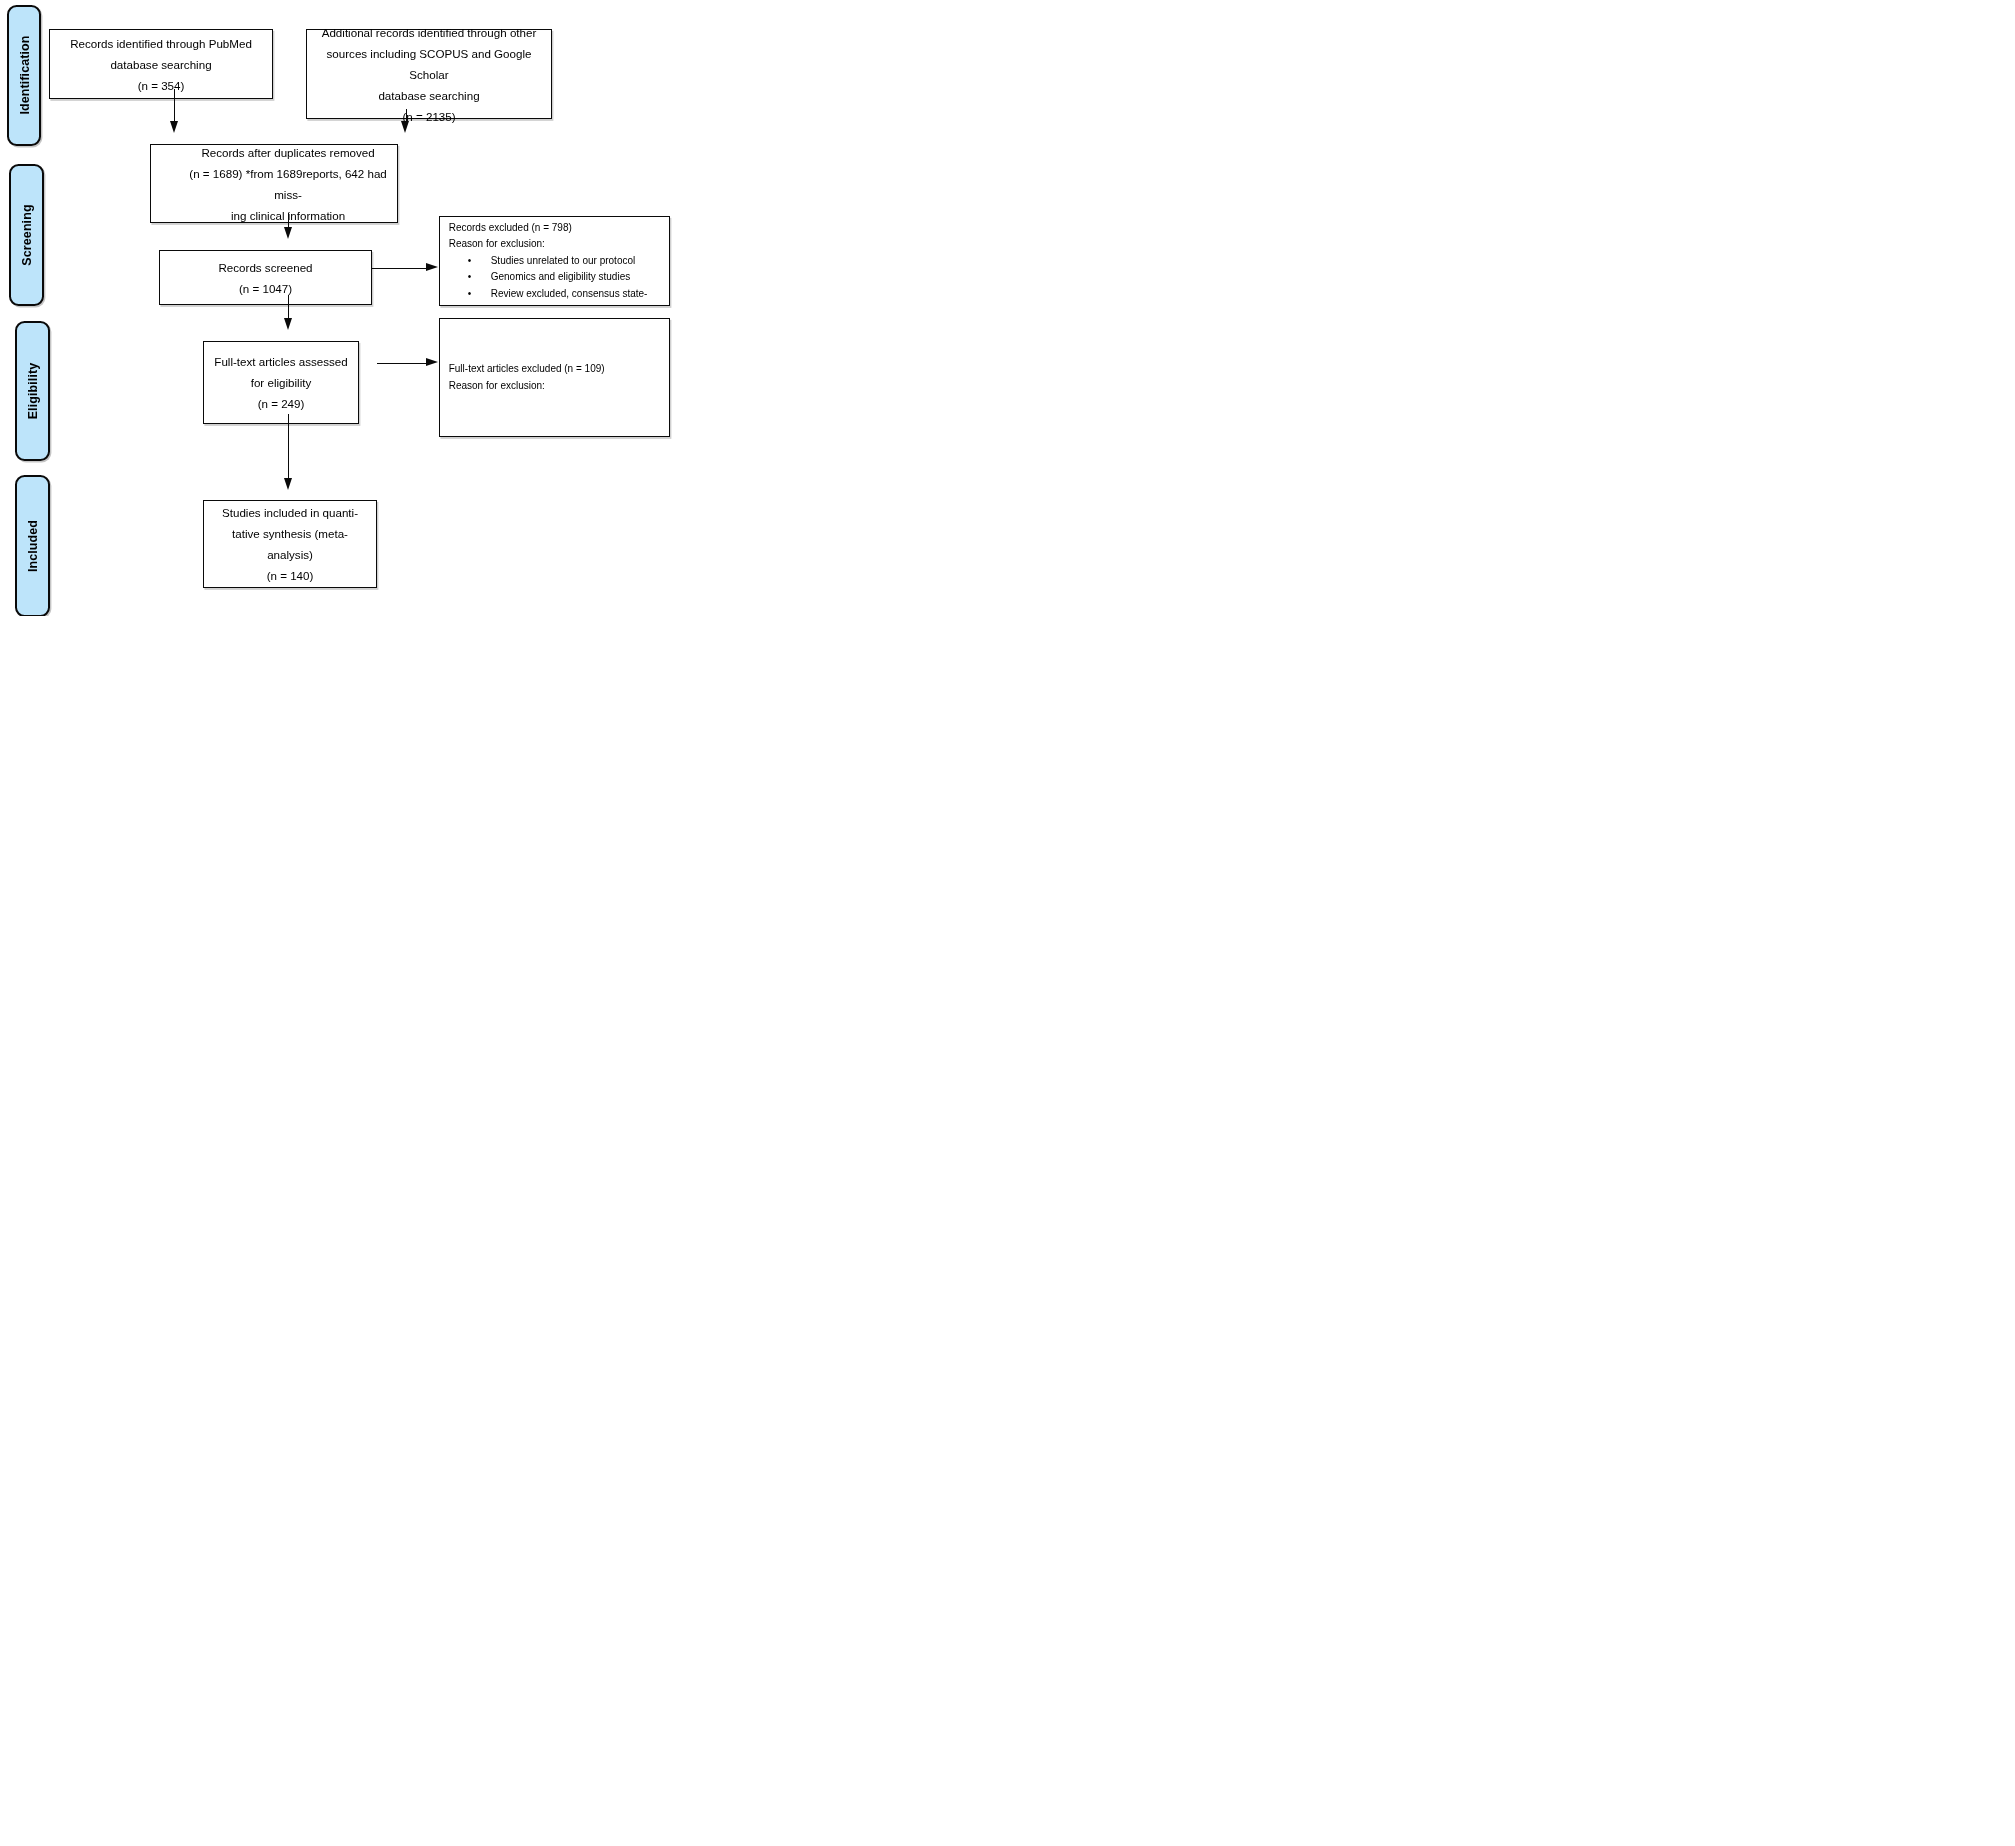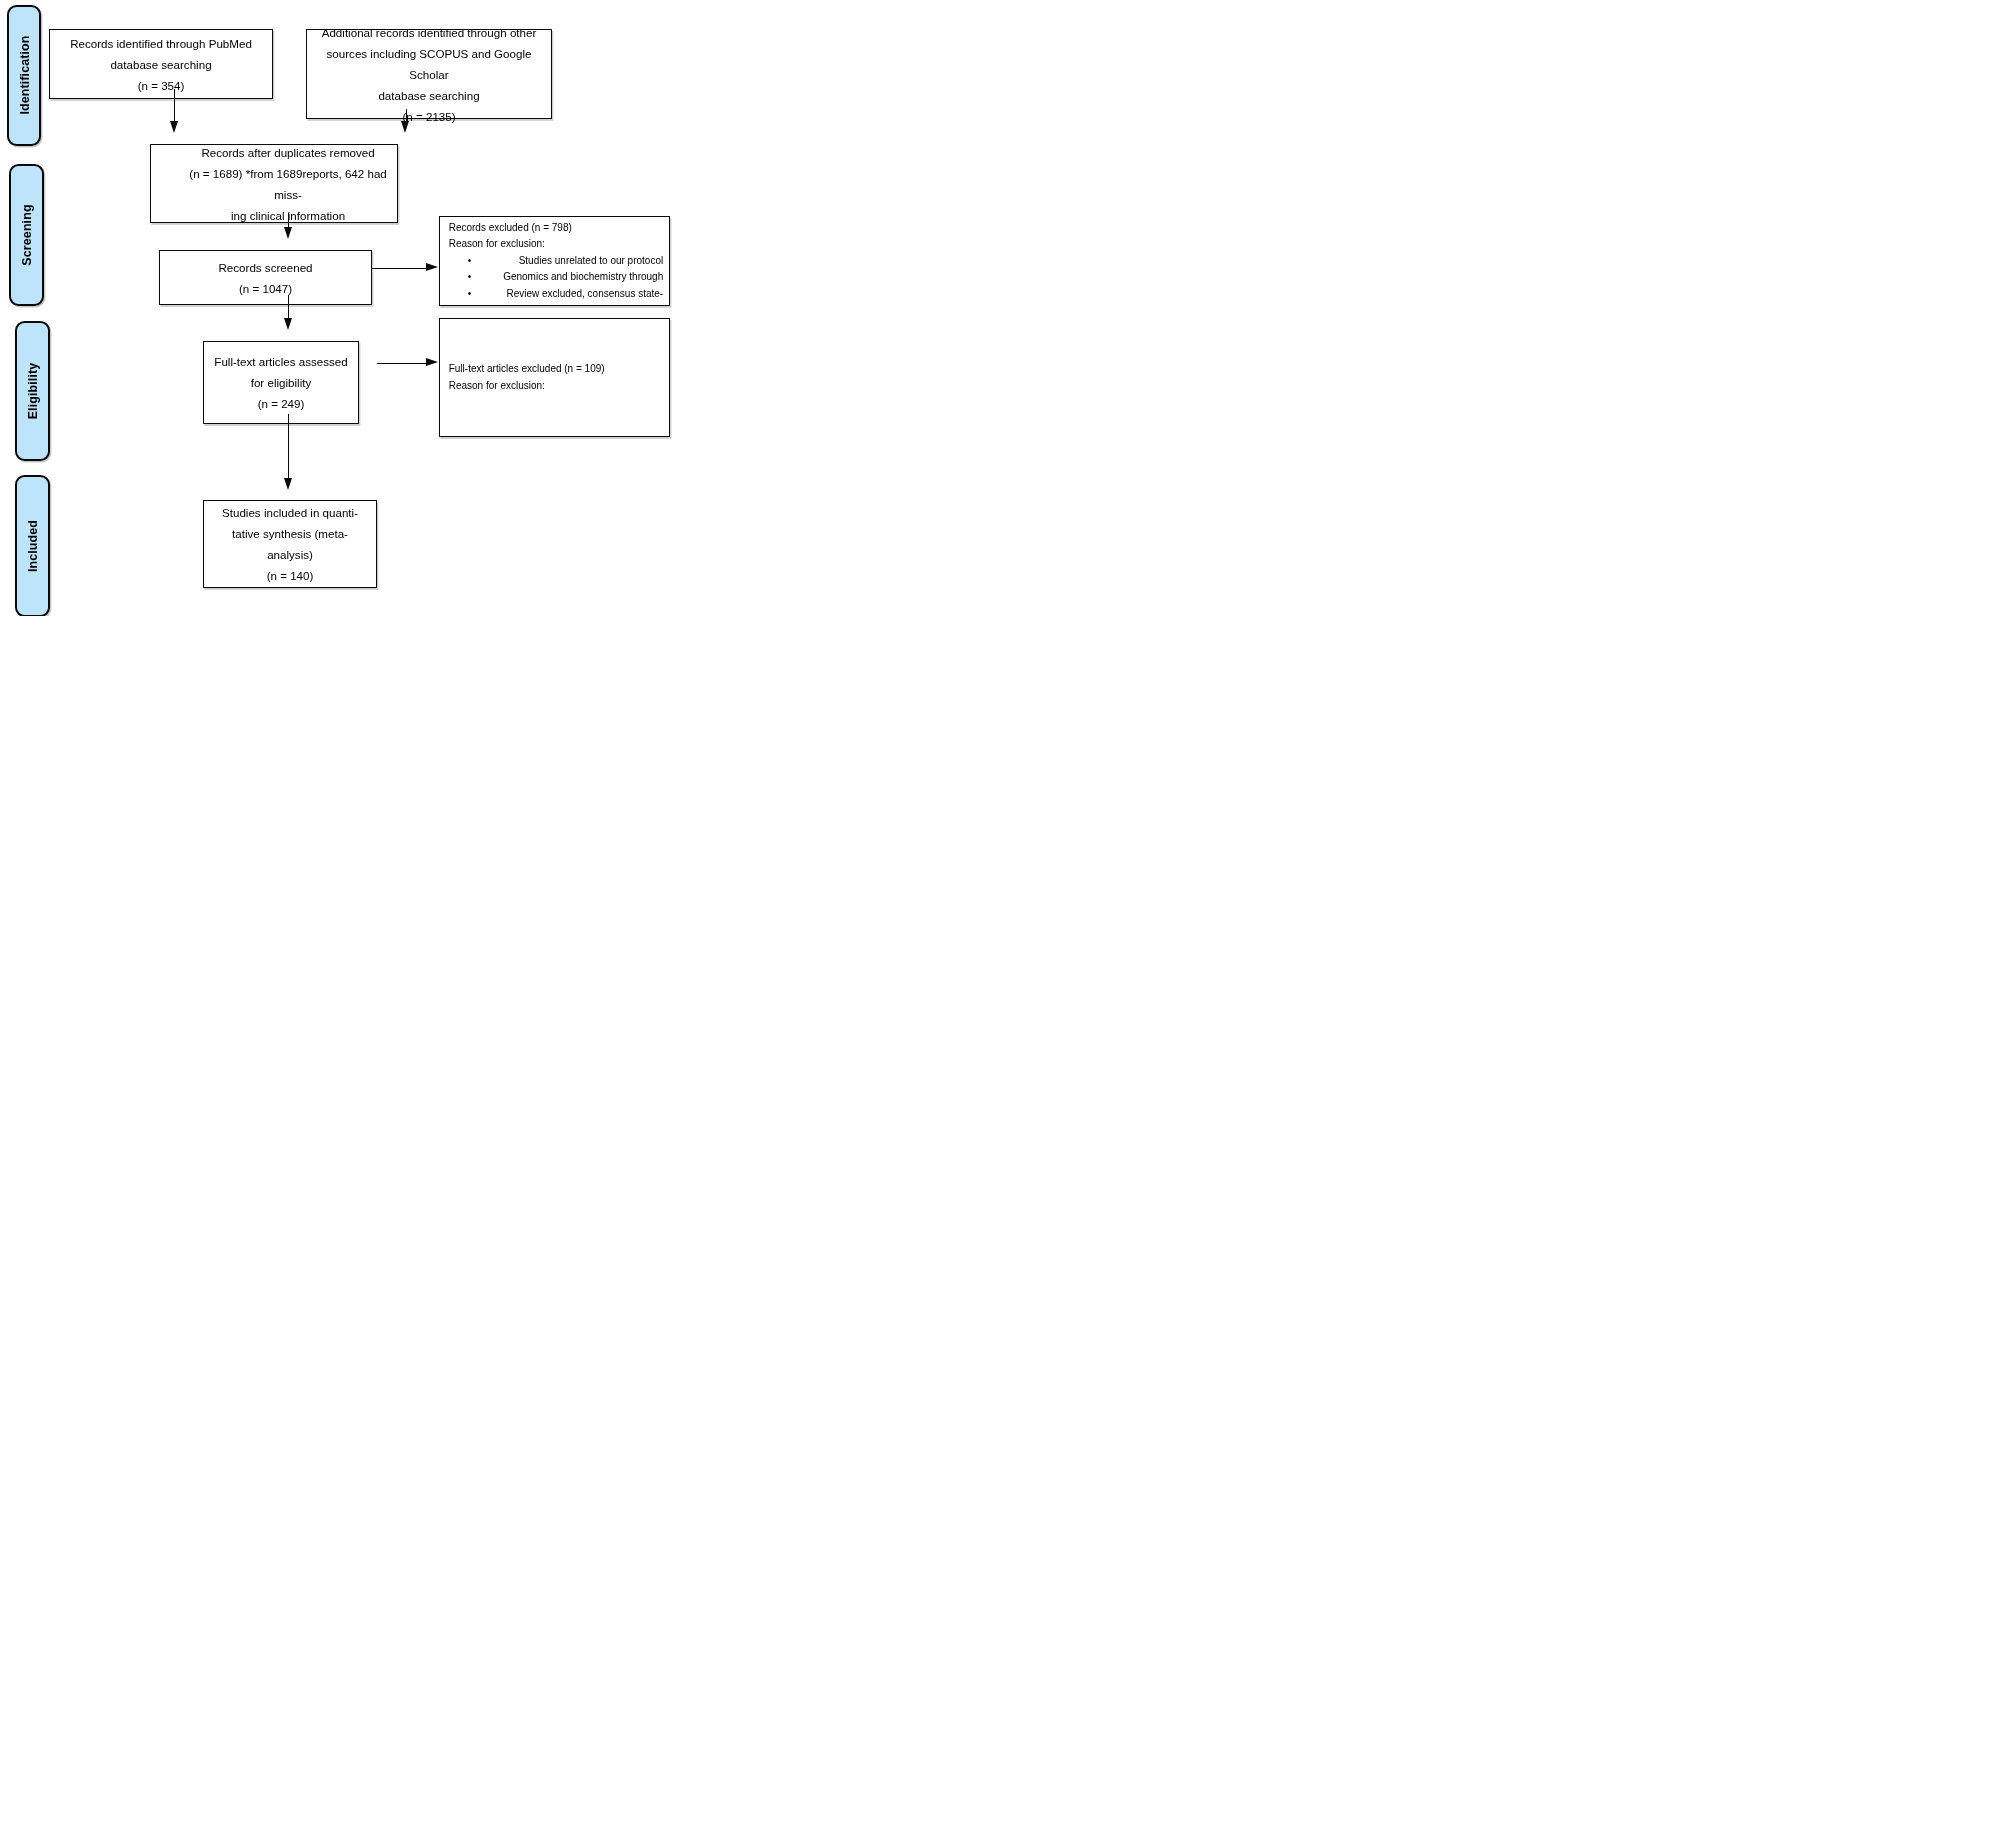--- a/index.html
+++ b/index.html
@@ -71,21 +71,20 @@
   }
   .box-exclude ul {
     list-style: none;
     margin: 0;
     padding: 0;
   }
   .box-exclude li {
     position: relative;
     padding-left: 42px;
     white-space: pre-line;
-    text-align: right;
   }
   .box-exclude li::before {
     content: "\2022";
     position: absolute;
     left: 19px;
     top: 0;
   }
 
   
   .vline {
@@ -145,21 +144,21 @@
 ing clinical information</div>
 
   <div class="box" style="left:159px; top:240px; width:213px; height:55px;">Records screened
 (n = 1047)</div>
 
   <div class="box-exclude" style="left:439px; top:216px; width:231px; height:90px;">
     <div>Records excluded (n = 798)</div>
     <div>Reason for exclusion:</div>
     <ul>
       <li>Studies unrelated to our protocol</li>
-      <li>Genomics and biochemistry through</li>
+      <li>Genomics and eligibility studies</li>
       <li>Review excluded, consensus state-</li>
     </ul>
   </div>
 
   <div class="box" style="left:203px; top:331px; width:156px; height:83px;">Full-text articles assessed
 for eligibility
 (n = 249)</div>
 
   <div class="box-exclude" style="left:439px; top:318px; width:231px; height:119px;">
     <div>Full-text articles excluded (n = 109)</div>

